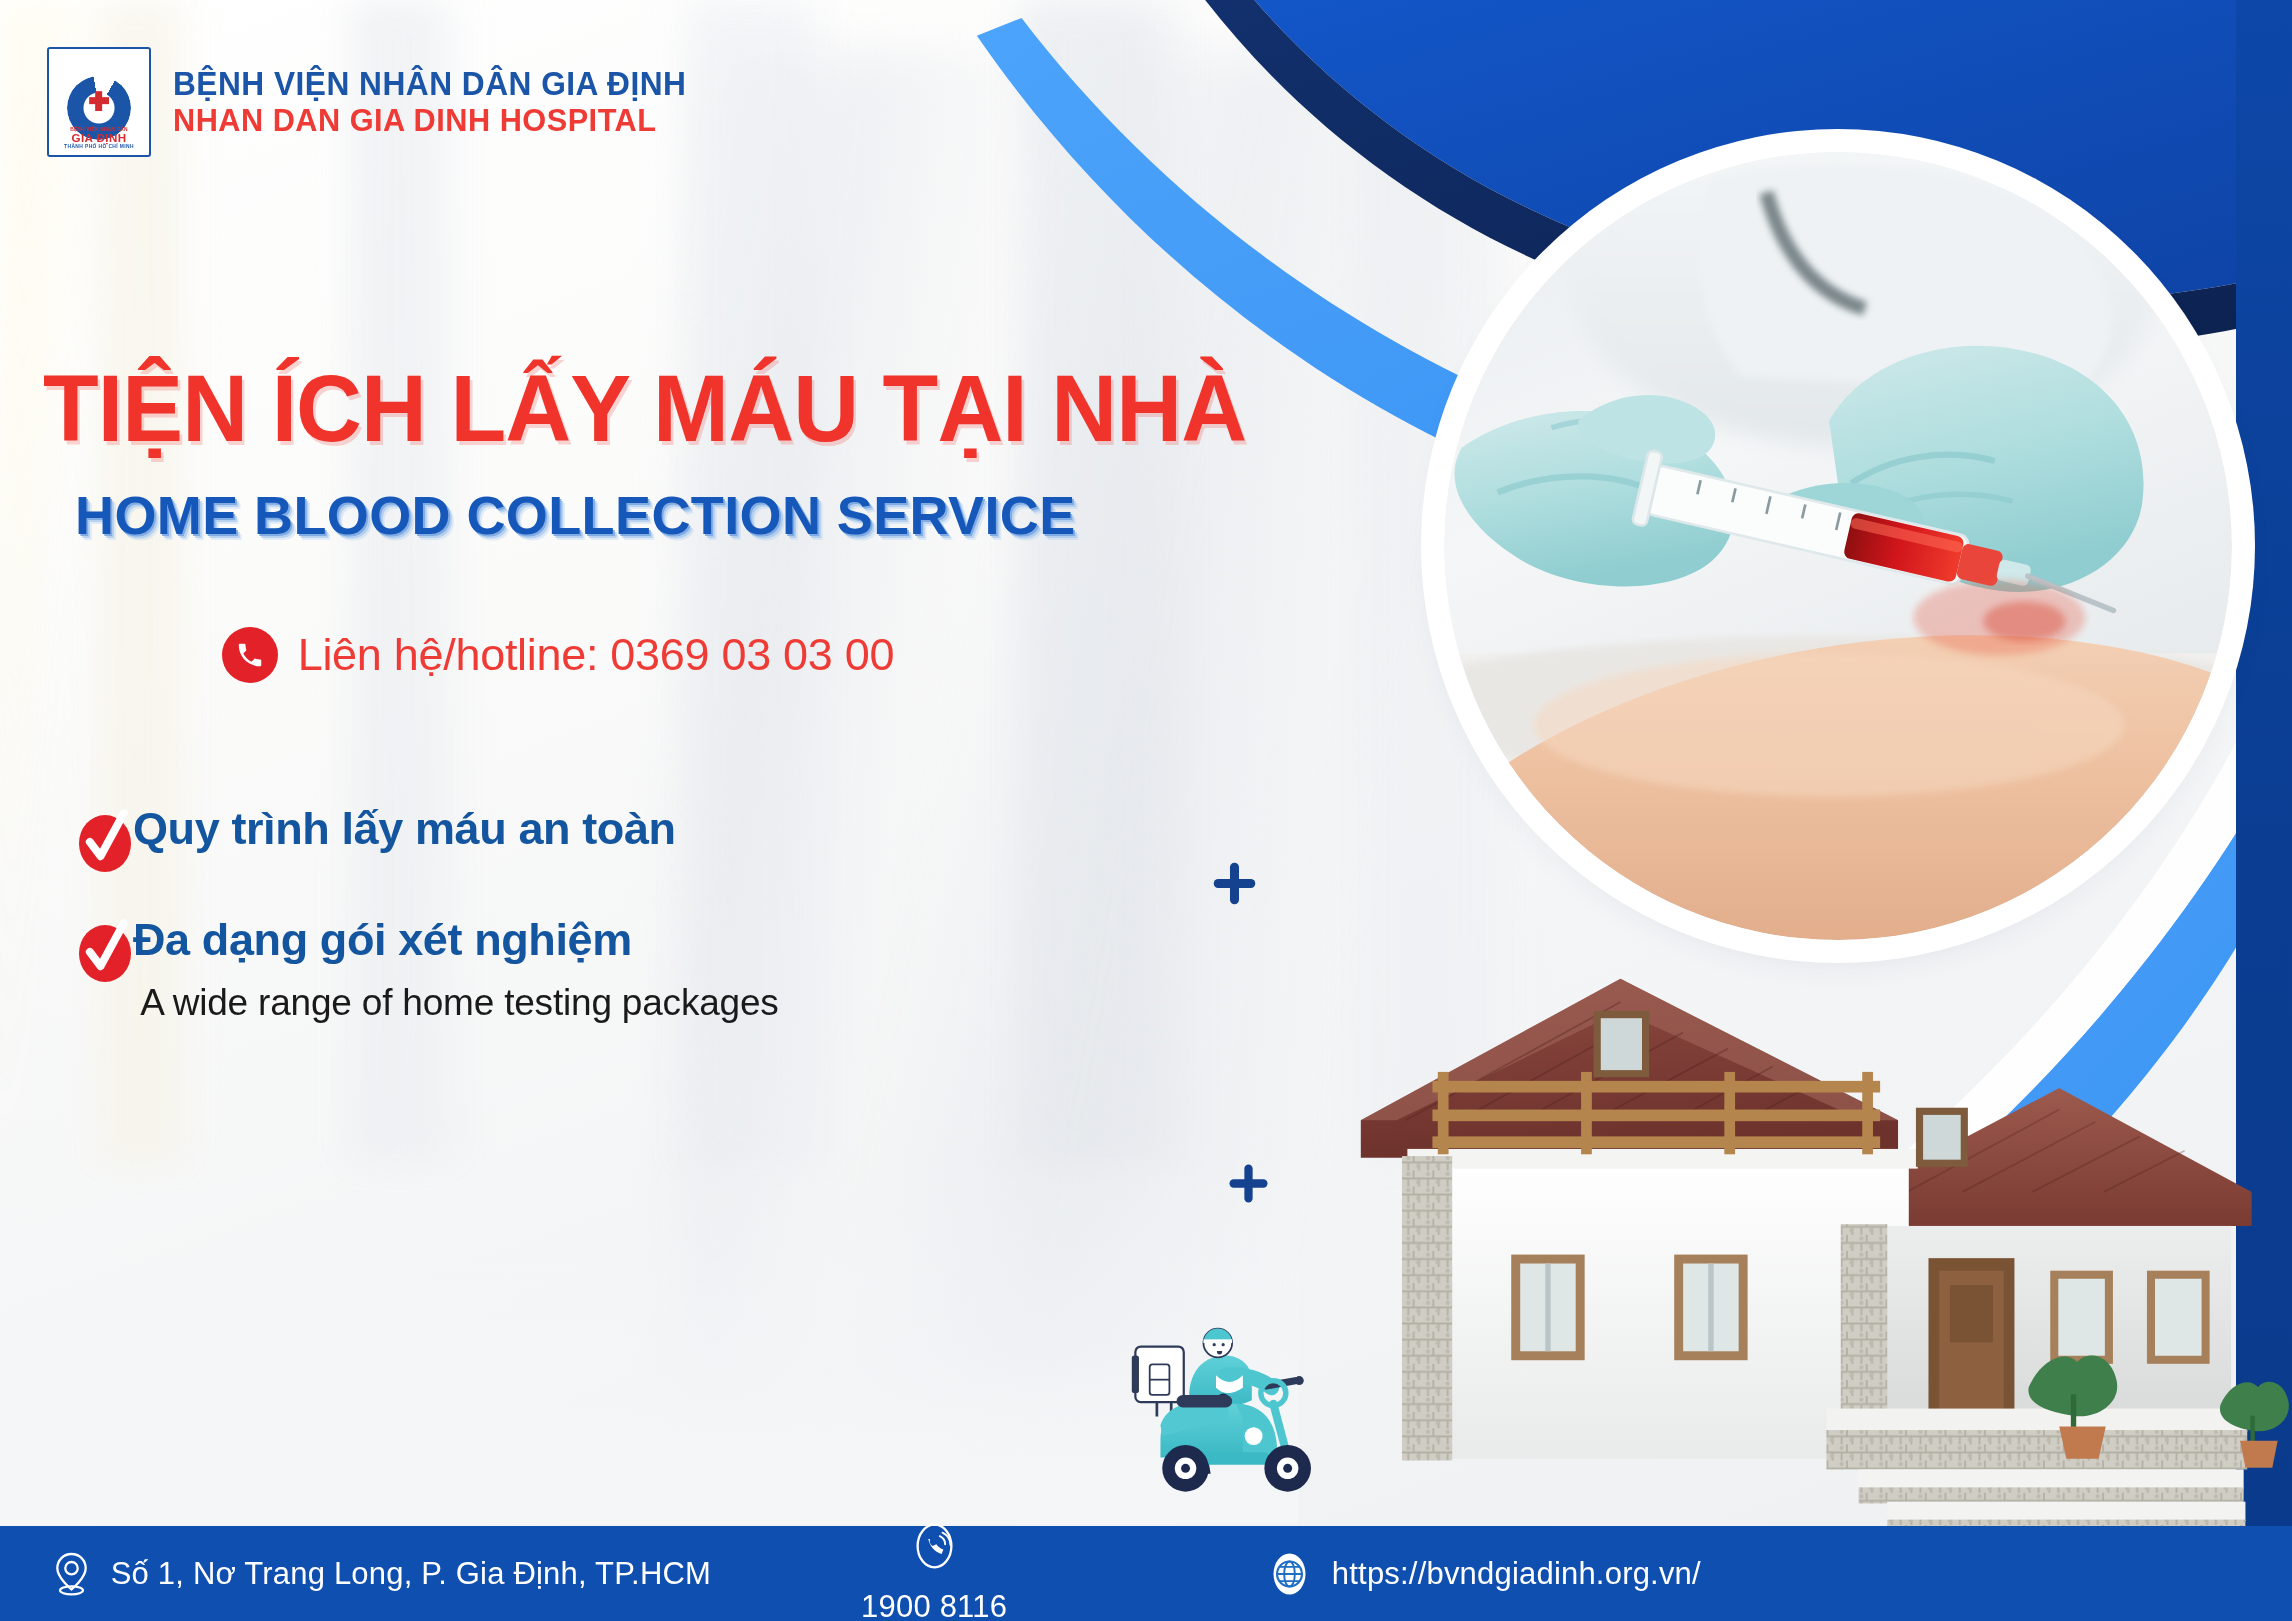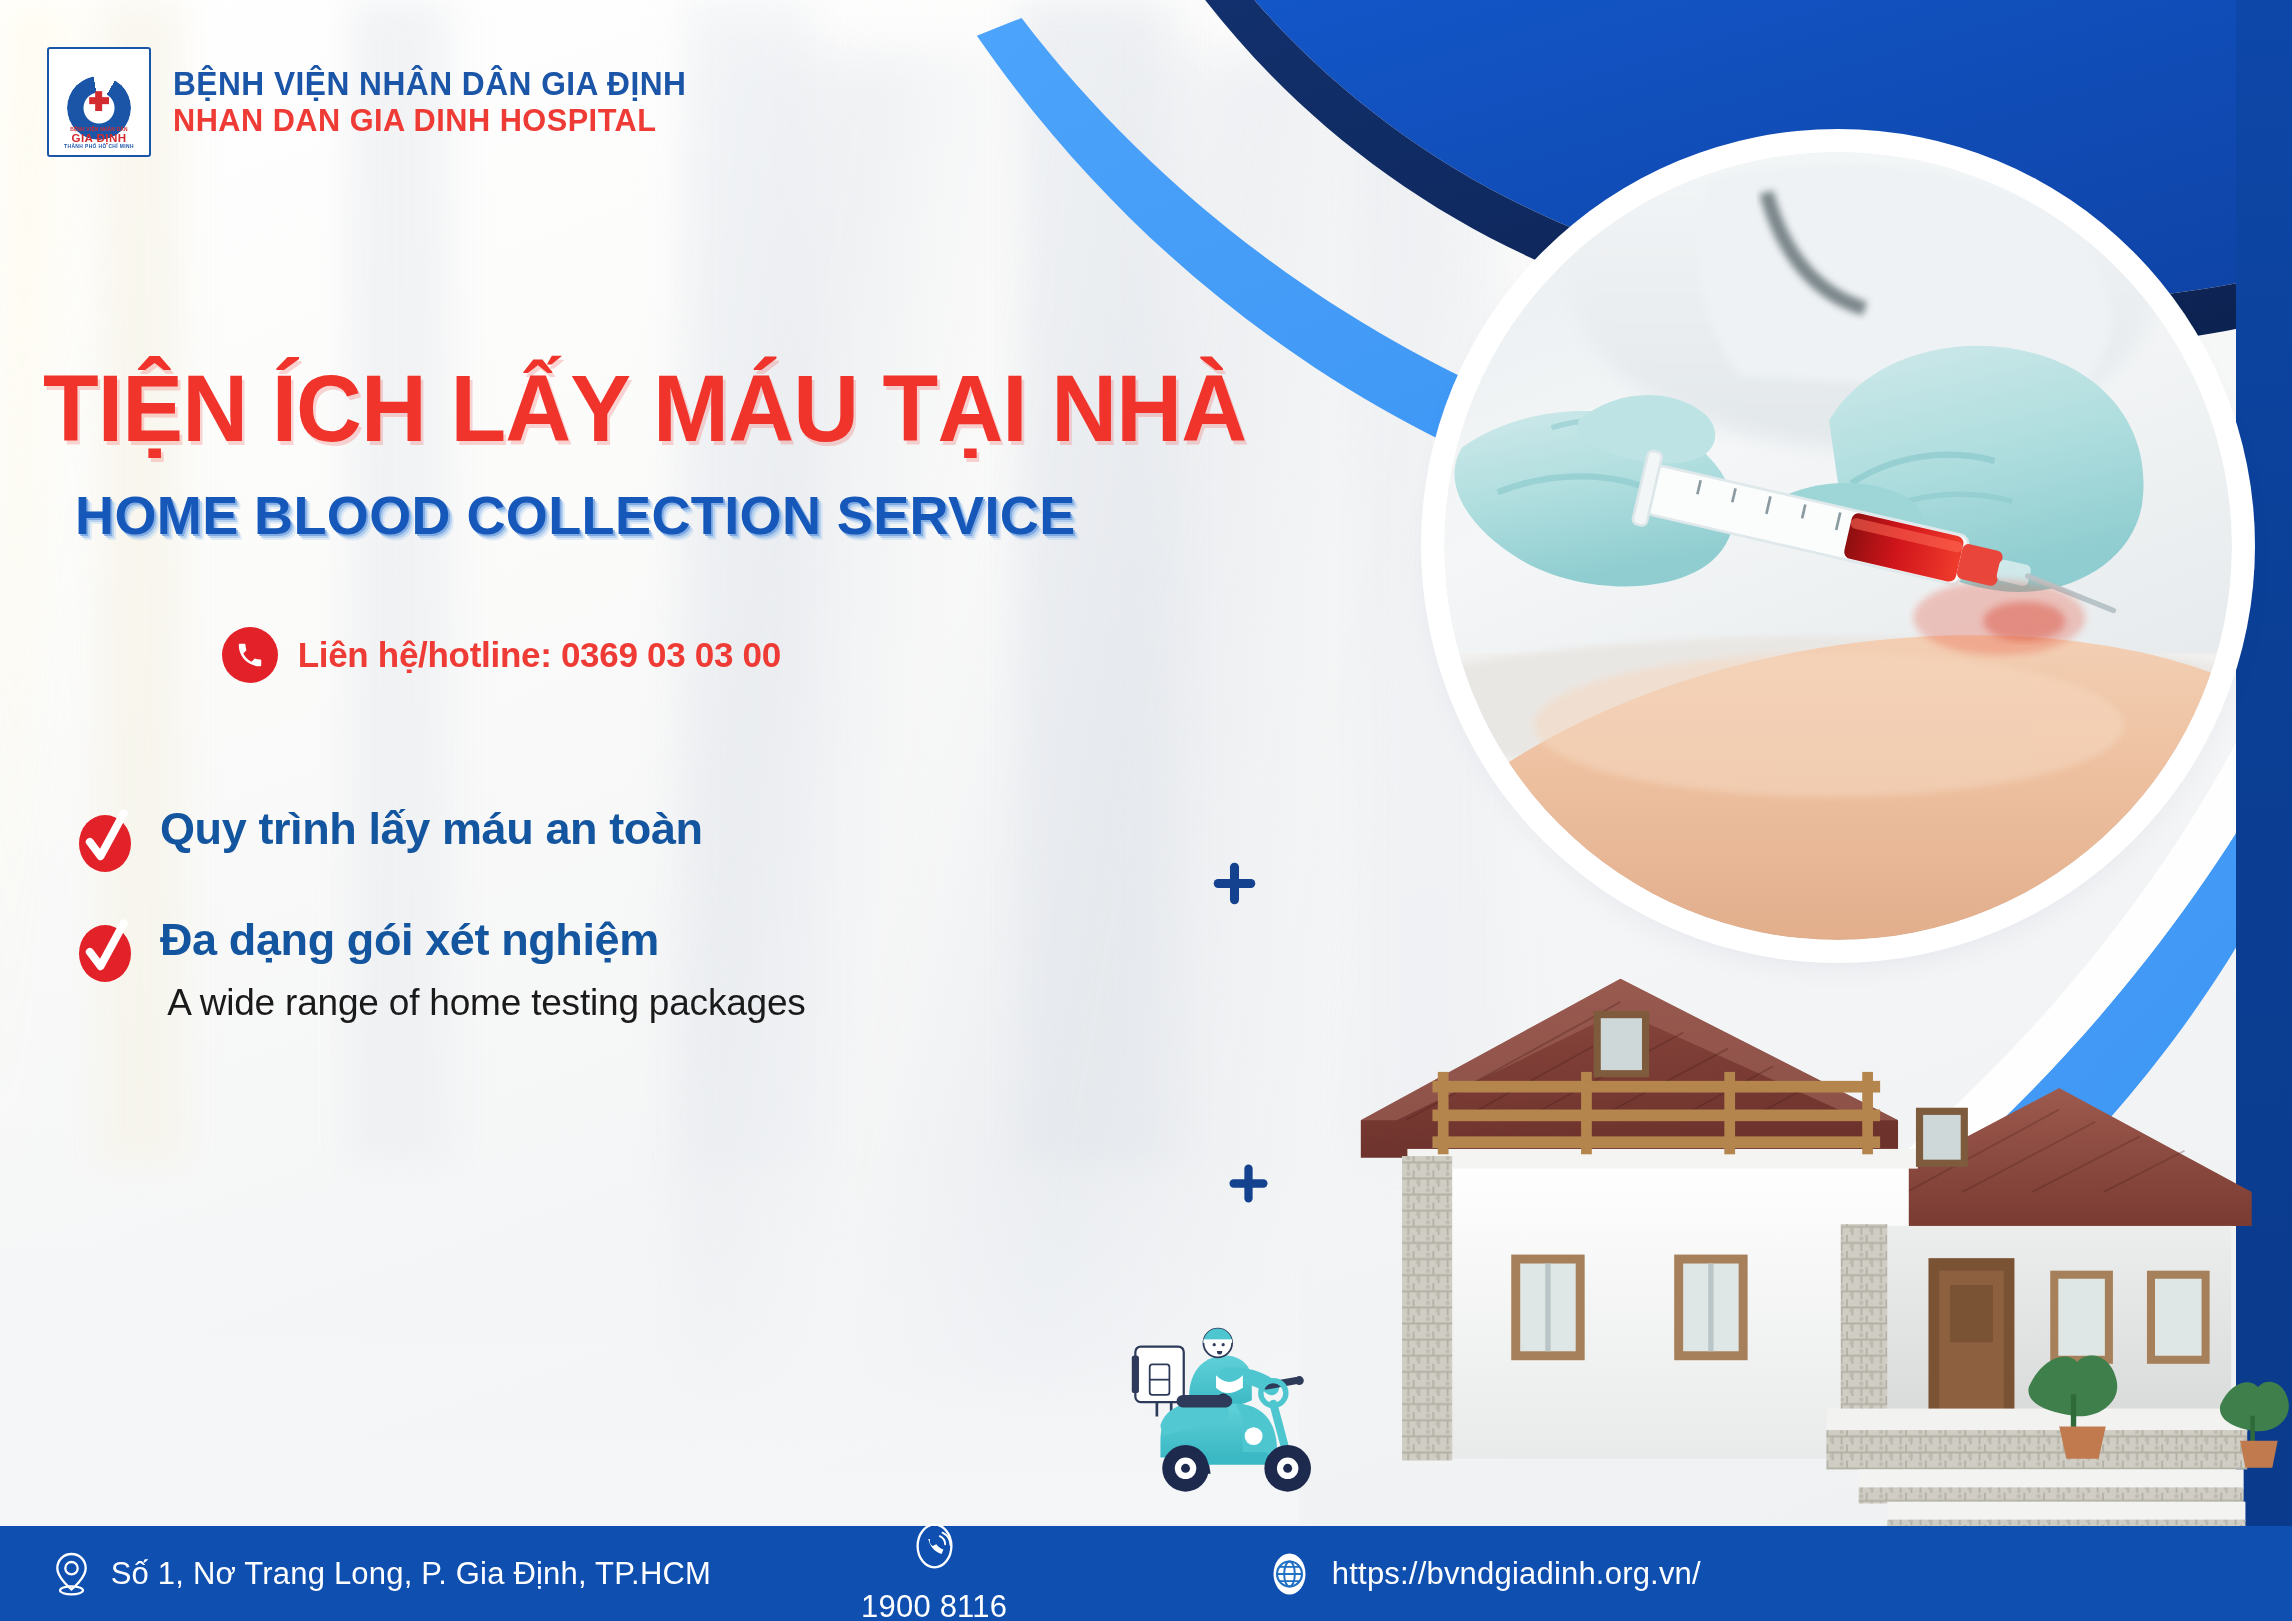--- a/index.html
+++ b/index.html
@@ -206,39 +206,38 @@
     height: 56px;
     border-radius: 50%;
     background: #e32129;
     display: flex;
     align-items: center;
     justify-content: center;
     flex: none;
   }
   .hotline-icon svg { width: 30px; height: 30px; fill: #ffffff; }
   .hotline-text {
-    font-size: 35px;
-    font-weight: bold;
+    font-size: 45px;
+    font-weight: normal;
     color: #ef3b35;
     white-space: nowrap;
     letter-spacing: -0.3px;
   }
 
   
   .features {
     position: absolute;
     left: 77px;
     top: 804px;
     width: 1182px;
     z-index: 30;
   }
   .feature {
     display: flex;
     align-items: flex-start;
-    gap: 27px;
     margin-bottom: 41px;
   }
   .feature:last-child { margin-bottom: 0; }
   .check-badge {
     position: relative;
     width: 56px;
     height: 66px;
     flex: none;
     margin-top: 3.6px;
   }

